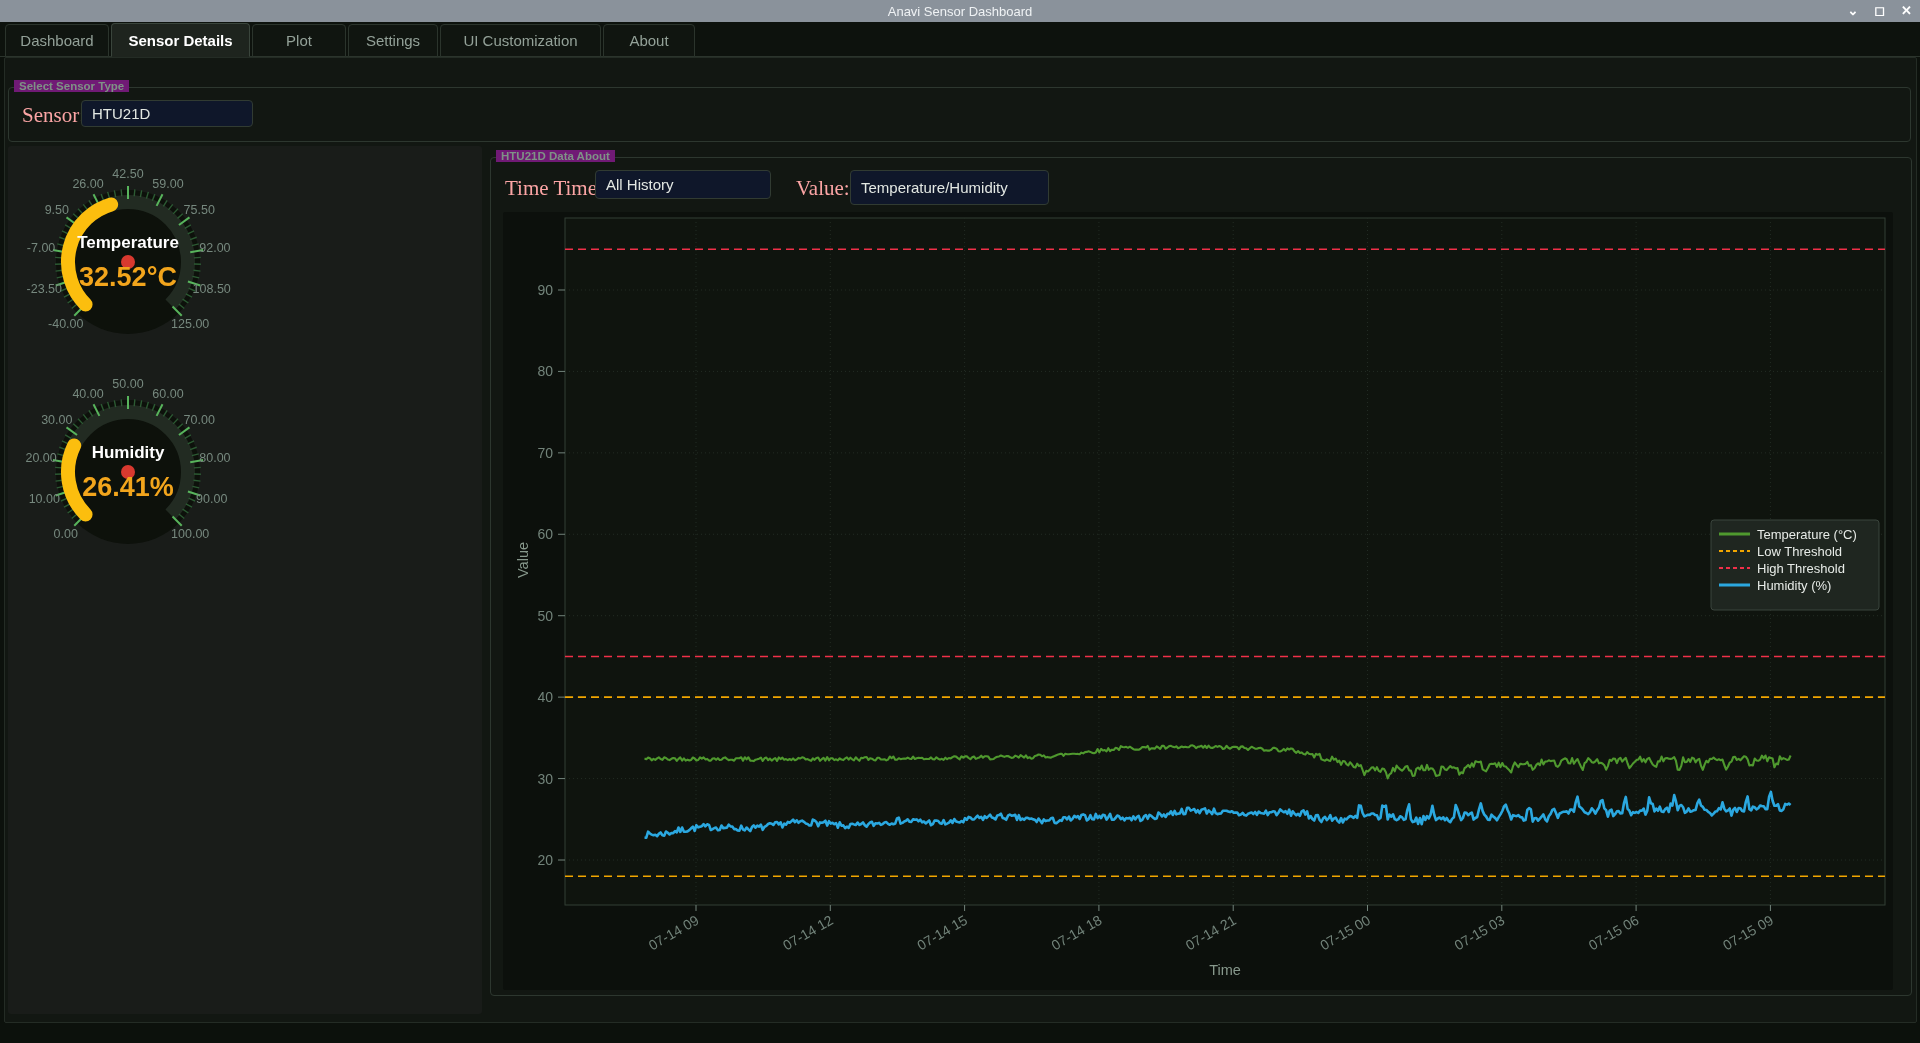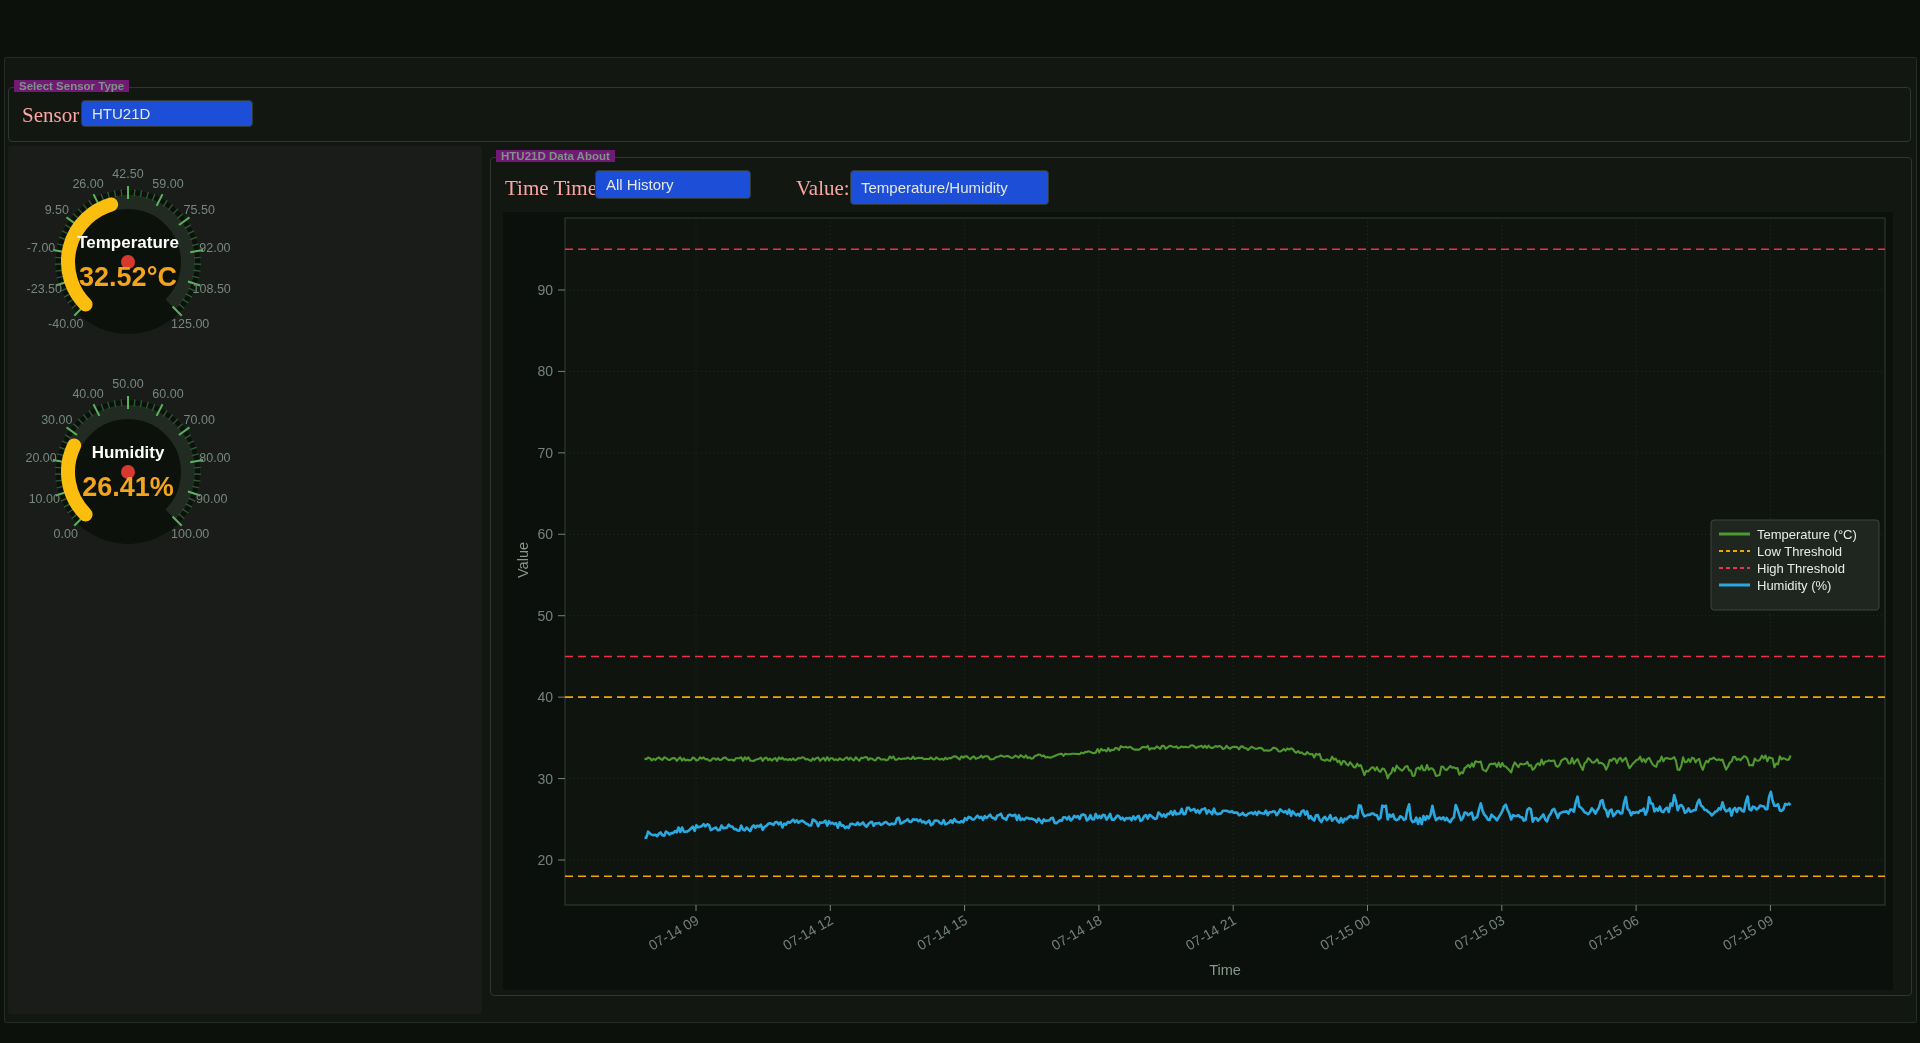--- a/index.html
+++ b/index.html
@@ -24,34 +24,50 @@
   .tab:nth-of-type(4){width:90px;}.tab:nth-of-type(5){width:161px;}.tab:nth-of-type(6){width:92px;}
 
   .content-frame{position:absolute;left:4px;top:57px;width:1911px;height:964px;
     background:#121712;border:1px solid #242c25;border-radius:2px;}
 
   
   .groupbox{position:absolute;border:1px solid #2d372f;border-radius:4px;}
   .gb-title{position:absolute;background:#701a75;color:#7f9286;font-size:11.5px;font-weight:700;
     padding:0 5px;white-space:nowrap;}
   .field-label{position:absolute;color:#fca5a5;font-size:21px;font-family:Liberation Serif, serif;}
-  .combo{position:absolute;background:#1d4ed8;border:1px solid #313b32;border-radius:4px;
+  .combo{position:absolute;background:#0f172a;border:1px solid #313b32;border-radius:4px;
     color:#e3e8e3;font-size:15px;display:flex;align-items:center;padding-left:10px;box-sizing:border-box;}
 
   .left-panel{position:absolute;left:8px;top:146px;width:474px;height:868px;background:#191c19;border-radius:3px;}
   .gauge-svg{position:absolute;left:0;}
 
   .plot-wrap{position:absolute;left:503px;top:212px;width:1390px;height:778px;background:#0c100c;border-radius:2px;}
 </style>
 </head>
 <body>
 
 <div class="window">
 
-
+  <div class="titlebar">
+    <span class="title">Anavi Sensor Dashboard</span>
+    <div class="win-controls">
+        <span class="win-btn">⌄</span>
+        <span class="win-btn">◻</span>
+        <span class="win-btn">✕</span>
+      </div>
+  </div>
+
+  <div class="tabbar" id="tabbar">
+      <div class="tab">Dashboard</div>
+      <div class="tab active">Sensor Details</div>
+      <div class="tab">Plot</div>
+      <div class="tab">Settings</div>
+      <div class="tab">UI Customization</div>
+      <div class="tab">About</div>
+    </div>
 
   <div class="content-frame"></div>
 
   <div class="groupbox" style="left:8px;top:87px;width:1901px;height:53px;"></div>
   <span class="gb-title" style="left:14px;top:80px;">Select Sensor Type</span>
   <span class="field-label" style="left:22px;top:103px;">Sensor:</span>
   <div class="combo" style="left:81px;top:100px;width:172px;height:27px;">
     <span>HTU21D</span>
   </div>
 
@@ -195,21 +211,21 @@
         <circle cx="110" cy="100" r="7" fill="#d8392f"></circle>
         <text x="110" y="86" text-anchor="middle" font-size="17" font-weight="700" fill="#ffffff">Humidity</text>
         <text x="110" y="124" text-anchor="middle" font-size="27" font-weight="700" fill="#f2a51c">26.41%</text>
       </svg>
   </div>
 
   <div class="groupbox" style="left:490px;top:157px;width:1420px;height:837px;"></div>
   <span class="gb-title" style="left:496px;top:150px;">HTU21D Data About</span>
 
   <span class="field-label" style="left:505px;top:176px;">Time Time:</span>
-  <div class="combo" style="left:595px;top:170px;width:156px;height:29px;">
+  <div class="combo" style="left:595px;top:170px;width:176px;height:29px;">
     <span>All History</span>
   </div>
   <span class="field-label" style="left:796px;top:176px;">Value:</span>
   <div class="combo" style="left:850px;top:170px;width:199px;height:35px;">
     <span>Temperature/Humidity</span>
   </div>
 
   <div class="plot-wrap">
     <svg id="chart" width="1390" height="778">
         <rect x="62" y="6" width="1320" height="687" fill="#0f140e" stroke="#333e35" stroke-width="1"></rect>

